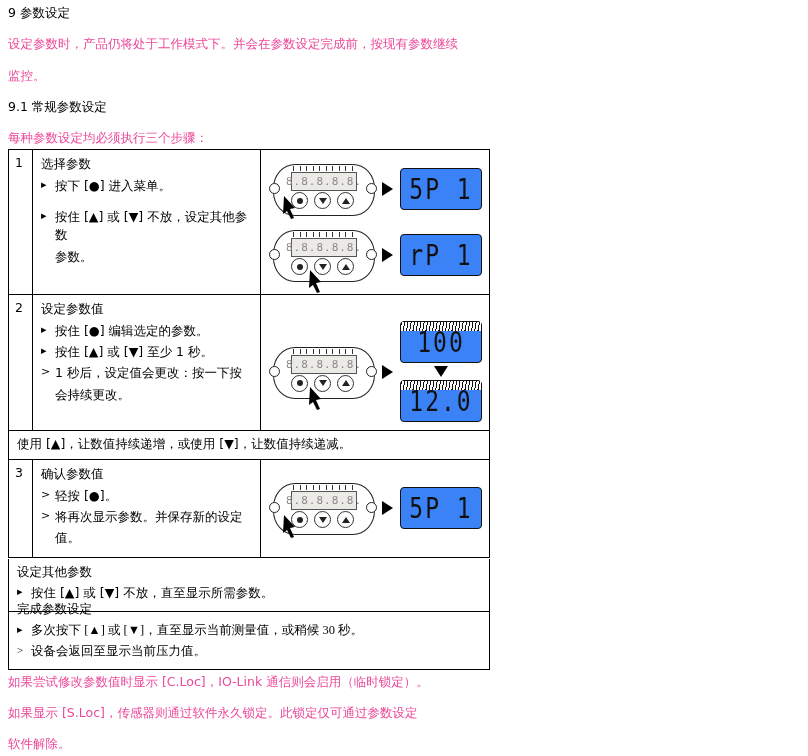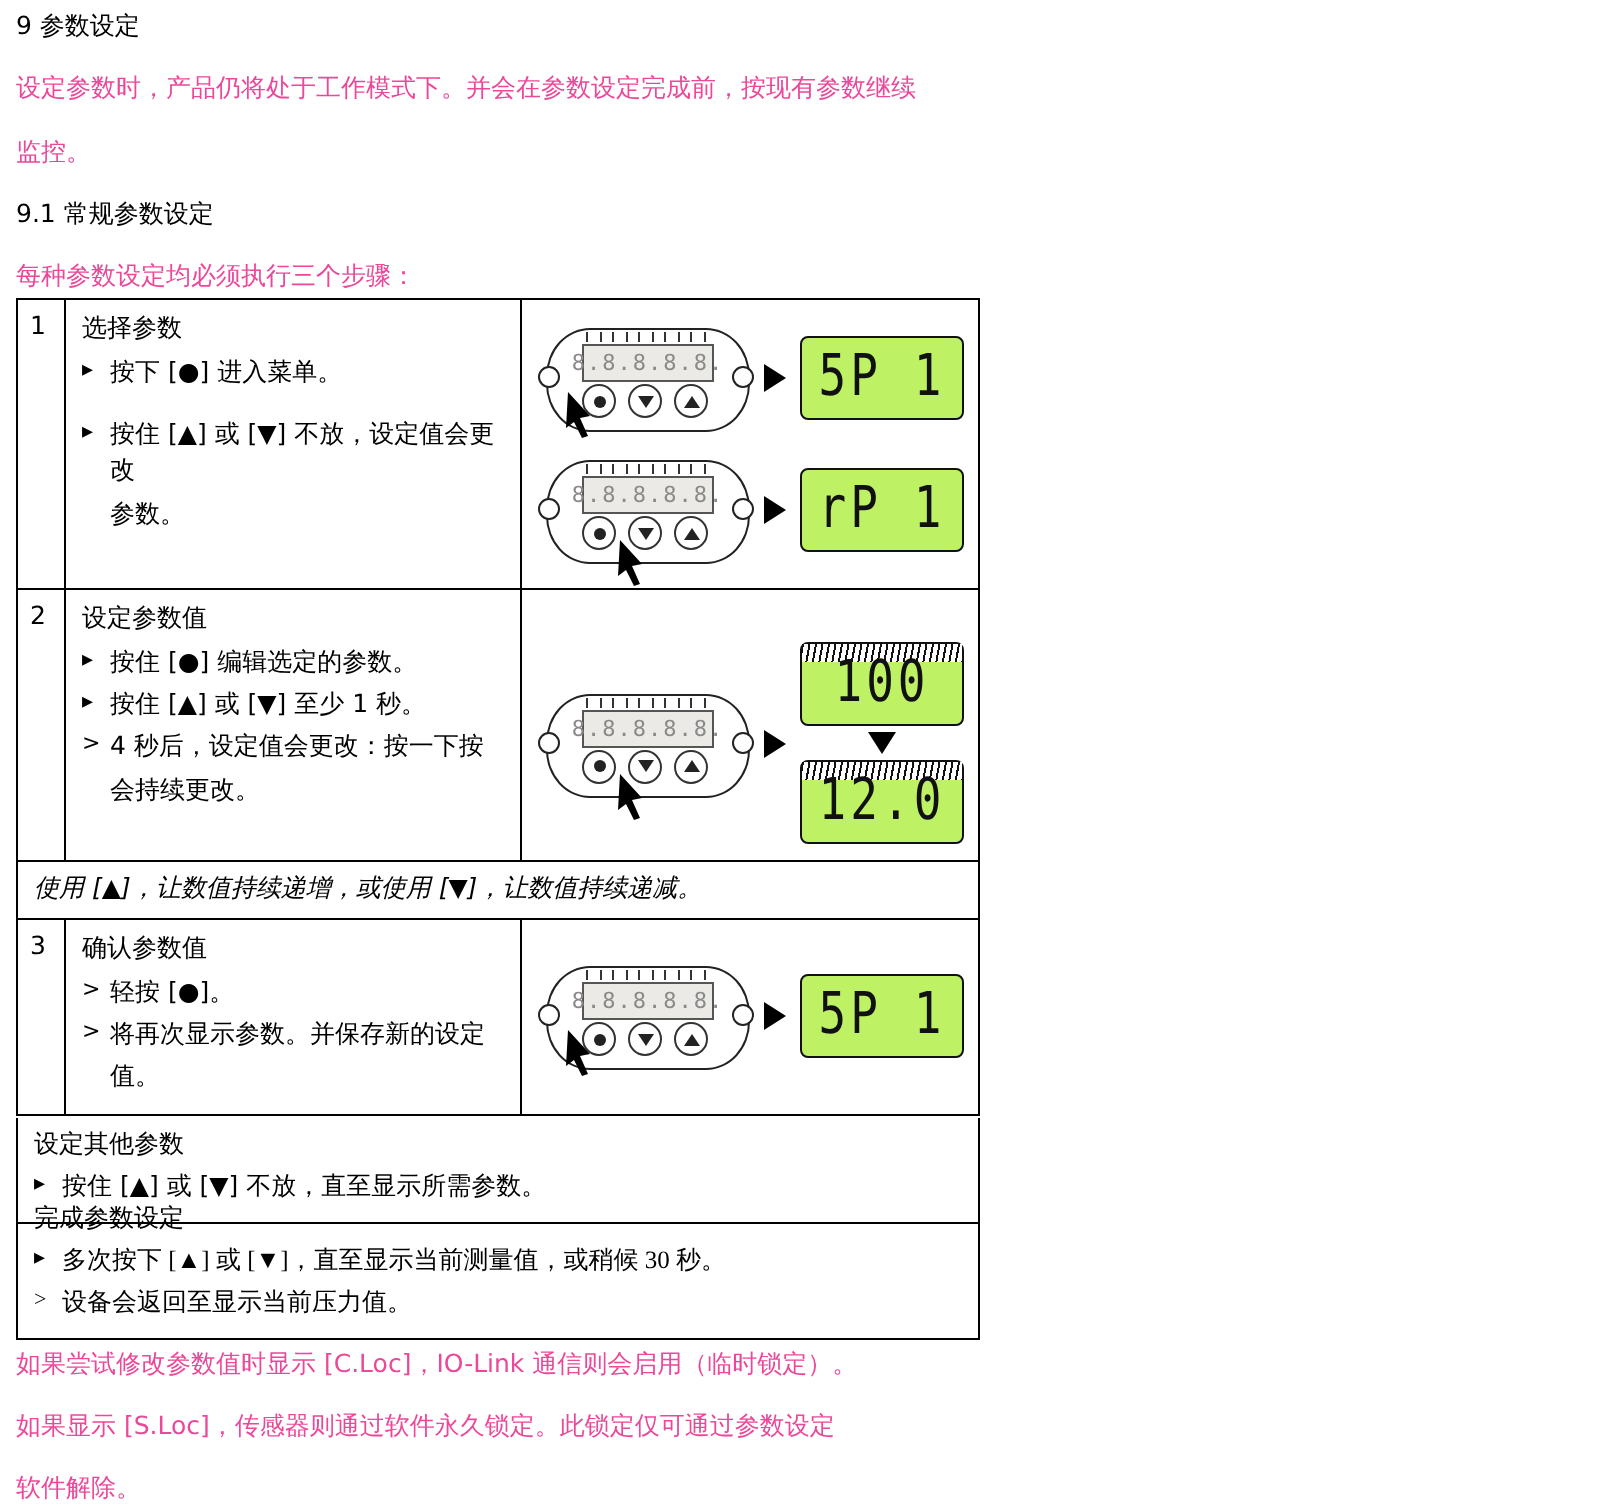--- a/index.html
+++ b/index.html
@@ -70,21 +70,20 @@
     width: 228px;
     flex: 0 0 228px;
     box-sizing: border-box;
     position: relative;
     padding: 4px 0 4px 0;
   }
   .full-cell {
     flex: 1 1 auto;
     box-sizing: border-box;
     padding: 5px 6px 6px 8px;
-    font-style: italic;
   }
   .bullet-line {
     display: flex;
     align-items: flex-start;
     margin-bottom: 3px;
     line-height: 1.45;
   }
   .bullet-line .mk {
     flex: 0 0 14px;
     text-align: left;
@@ -218,21 +217,21 @@
     margin: 3px auto;
   }
 
   
   .lcd {
     position: relative;
     width: 80px;
     height: 40px;
     border: 1.4px solid #111;
     border-radius: 4px;
-    background: #bef264;
+    background: #3b82f6;
     display: flex;
     align-items: center;
     justify-content: center;
   }
   .lcd .segtext {
     font-family: "DejaVu Sans Mono", "Liberation Mono", monospace;
     font-size: 23px;
     letter-spacing: 2px;
     color: #111;
     transform: scaleY(1.25);
@@ -279,21 +278,21 @@
       <div class="num-cell">1</div>
       <div class="text-cell">
         <div class="cell-title">选择参数</div>
         <div class="bullet-line">
           <span class="mk">▸</span>
           <span class="tx">按下 [●] 进入菜单。</span>
         </div>
         <div class="spacer-6"></div>
         <div class="bullet-line">
           <span class="mk">▸</span>
-          <span class="tx">按住 [▲] 或 [▼] 不放，设定值会更改</span>
+          <span class="tx">按住 [▲] 或 [▼] 不放，设定其他参数</span>
         </div>
         <div class="bullet-line">
           <span class="mk"></span>
           <span class="tx">参数。</span>
         </div>
       </div>
       <div class="gfx-cell">
 
         <div class="devgroup">
           <div class="device">
@@ -383,21 +382,21 @@
         <div class="bullet-line">
           <span class="mk">▸</span>
           <span class="tx">按住 [●] 编辑选定的参数。</span>
         </div>
         <div class="bullet-line">
           <span class="mk">▸</span>
           <span class="tx">按住 [▲] 或 [▼] 至少 1 秒。</span>
         </div>
         <div class="bullet-line">
           <span class="mk">&gt;</span>
-          <span class="tx">4 秒后，设定值会更改：按一下按</span>
+          <span class="tx">1 秒后，设定值会更改：按一下按</span>
         </div>
         <div class="bullet-line">
           <span class="mk"></span>
           <span class="tx">会持续更改。</span>
         </div>
       </div>
       <div class="gfx-cell" style="display:flex;align-items:center;">
         <div class="devgroup" style="margin-top:22px;">
           <div class="device">
             <div class="dev-body"></div>

